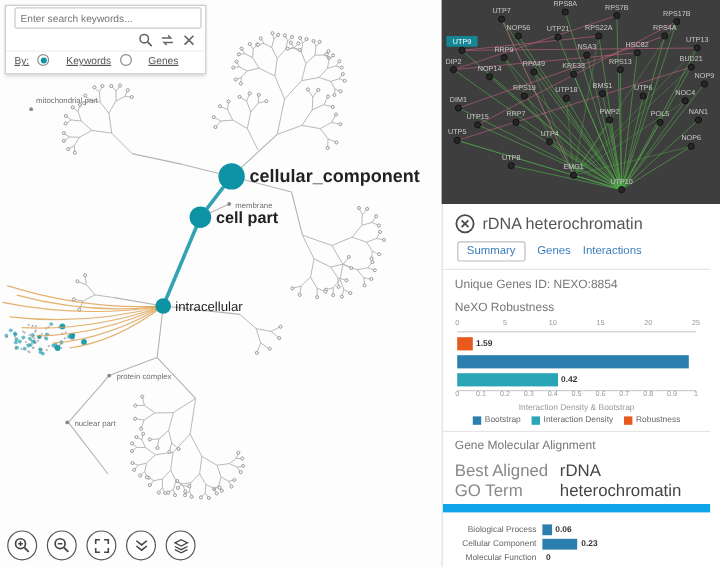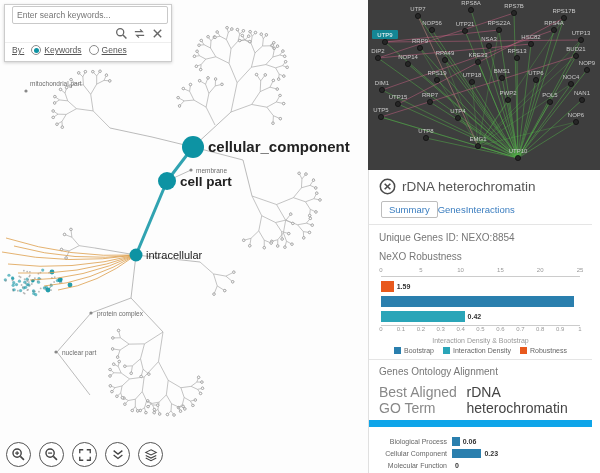--- a/index.html
+++ b/index.html
@@ -9,36 +9,36 @@
   #tree-panel{position:absolute;left:0;top:0;width:368px;height:473px;background:#fdfdfd;overflow:hidden;}
   #tree-svg{position:absolute;left:0;top:0;}
 
   
   #search-card{position:absolute;left:4px;top:4px;width:166px;background:#fff;border:1px solid #ccc;box-shadow:0 1px 3px rgba(0,0,0,.18);z-index:5;}
   .sc-title{font-size:12px;font-weight:bold;color:#333;padding:4px 7px 3px 7px;}
   .sc-input{display:block;width:146px;margin:1px 7px 2px 7px;font-size:8.5px;padding:3px 4px;border:1px solid #c9c9c9;border-radius:2px;color:#555;font-family:"Liberation Sans",sans-serif;}
   .sc-icons{display:flex;justify-content:flex-end;align-items:center;gap:5px;padding:1px 7px 2px 7px;}
   .sc-iconbtn{width:13px;height:13px;cursor:pointer;display:inline-flex;}
   .sc-radios{display:flex;align-items:center;gap:7px;font-size:8.5px;color:#555;padding:2px 7px 6px 7px;border-top:1px solid #eee;text-decoration:underline;}
-  .radio-opt{display:inline-flex;align-items:center;gap:3px;cursor:pointer;}
+  .radio-opt{display:inline-flex;align-items:center;gap:14px;cursor:pointer;}
   .radio{width:8px;height:8px;border:1px solid #8a8a8a;border-radius:50%;display:inline-block;position:relative;background:#fff;}
   .radio.checked::after{content:"";position:absolute;left:1.5px;top:1.5px;width:5px;height:5px;border-radius:50%;background:#0d93a3;}
 
   
   #view-toolbar{position:absolute;left:6px;bottom:6px;display:flex;gap:8px;z-index:5;}
   .vt-btn{width:25px;height:25px;border-radius:50%;background:#fff;border:1.6px solid #555;display:flex;align-items:center;justify-content:center;cursor:pointer;box-sizing:border-box;}
 
   
   #network-panel{position:absolute;left:368px;top:0;width:232px;height:170px;background:#3e3e3e;overflow:hidden;}
 
   
   #detail-panel{position:absolute;left:368px;top:170px;width:224px;height:303px;background:#fff;border-left:1px solid #e0e0e0;box-sizing:border-box;overflow:hidden;}
   .dp-header{display:flex;align-items:center;gap:6px;padding:8px 10px 4px 10px;}
   .dp-title{font-size:13.5px;color:#555;font-weight:500;}
-  .dp-tabs{display:flex;align-items:center;padding:2px 27px 6px 12px;border-bottom:1px solid #e5e5e5;}
+  .dp-tabs{display:flex;align-items:center;gap:10px;padding:2px 27px 6px 12px;border-bottom:1px solid #e5e5e5;}
   .dp-tab{font-size:9.5px;color:#3a7dbf;cursor:pointer;}
   .dp-tab.active{border:1px solid #bdbdbd;border-radius:2px;padding:2px 7px;}
   .dp-termid{font-size:10px;color:#777;padding:7px 10px 2px 10px;}
   .dp-section{font-size:10px;color:#777;padding:6px 10px 3px 10px;}
   .dp-section.bordered{border-top:1px solid #e5e5e5;margin-top:5px;}
   .chart{padding:2px 12px 0 12px;}
   .axis-row{position:relative;height:9px;font-size:6px;color:#999;}
   .axis-row span{position:absolute;transform:translateX(-50%);}
   .axis-line{border-top:1px solid #ccc;height:0;}
   .bar-row{display:flex;align-items:center;height:12px;margin:3px 0;}
@@ -999,21 +999,21 @@
             <span class="legend-swatch" style="background: rgb(42, 165, 184);"></span>
             <span>Interaction Density</span>
           </span>
           <span class="legend-item">
             <span class="legend-swatch" style="background: rgb(232, 89, 29);"></span>
             <span>Robustness</span>
           </span>
         </div>
       </div>
 
-    <div class="dp-section bordered">Genes Ontology Alignment</div>
+    <div class="dp-section bordered">Gene Molecular Alignment</div>
     <div class="go-row">
       <span class="go-label">Best Aligned GO Term</span>
       <span class="go-value">rDNA heterochromatin</span>
     </div>
     <div class="chart" id="chart2" style="margin-top:5px;">
         <div class="cat-row">
           <span class="cat-label">Biological Process</span>
           <span class="cat-bararea">
             <div class="bar" style="height: 9px; width: 6%; background: rgb(42, 127, 174);"></div>
             <span class="bar-val">0.06</span>

